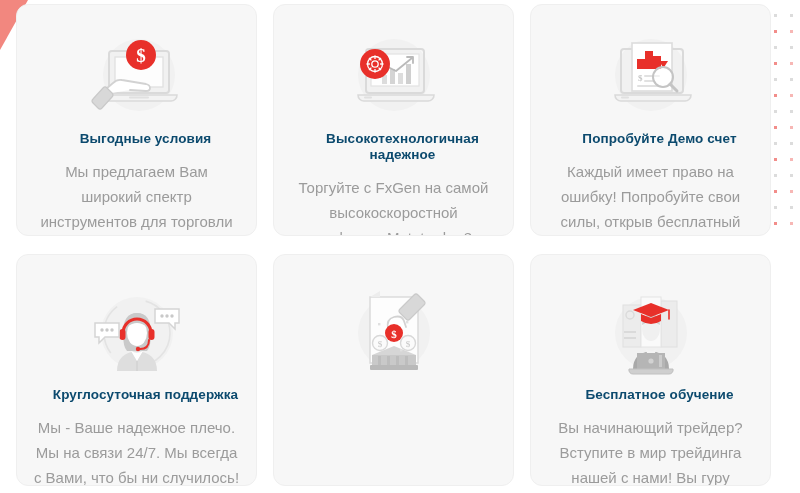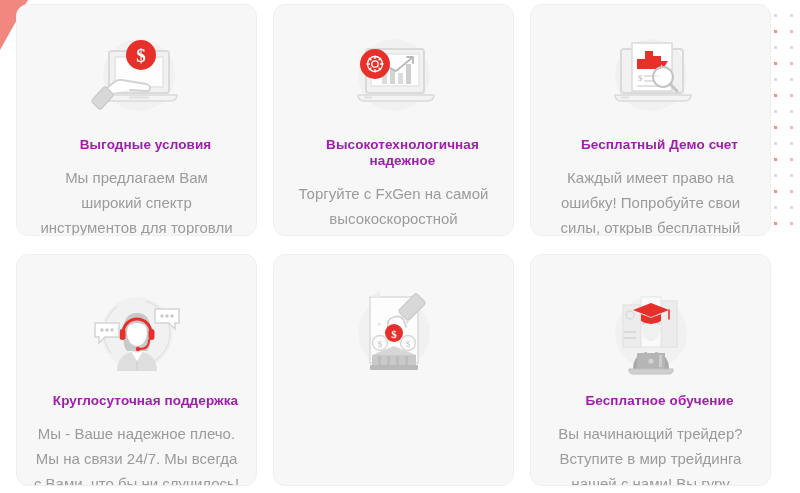--- a/index.html
+++ b/index.html
@@ -51,24 +51,24 @@
   }
 
   .card-icon{
     width:110px; height:92px;
     display:flex; align-items:center; justify-content:center;
     margin-top:10px;
   }
   .card-icon svg{ display:block; }
 
   .card-title{
-    margin-top:14px;
+    margin-top:8px;
     font-size:13.5px;
     font-weight:bold;
-    color:#a21caf;
+    color:#0c4a6e;
     text-align:center;
     letter-spacing:.1px;
     line-height:1.2;
     padding-left:18px;
   }
 
   .card-text{
     margin-top:13px;
     font-size:15px;
     line-height:1.65;
@@ -186,21 +186,21 @@
 
         <text x="41" y="48" font-family="Liberation Serif, serif" font-size="9" font-weight="bold" fill="#c6c6c6">$</text>
         <rect x="47" y="42" width="16" height="2" rx="1" fill="#e1e1e1"></rect>
         <rect x="47" y="47" width="11" height="2" rx="1" fill="#e1e1e1"></rect>
         <rect x="40" y="52" width="24" height="2" rx="1" fill="#e1e1e1"></rect>
 
         <circle cx="66" cy="44" r="10" fill="#ffffff" fill-opacity=".55" stroke="#c4c4c4" stroke-width="2"></circle>
         <line x1="73" y1="51" x2="80" y2="58" stroke="#c4c4c4" stroke-width="3" stroke-linecap="round"></line>
       </svg>
     </div>
-    <div class="card-title">Бесплатный Демо счет</div>
+    <div class="card-title">Попробуйте Демо счет</div>
     <div class="card-text">Каждый имеет право на ошибку! Попробуйте свои силы, открыв бесплатный Демо счет</div>
   </div>
 
   <div class="card">
     <div class="card-icon">
       <svg width="108" height="92" viewBox="0 0 108 92" xmlns="http://www.w3.org/2000/svg">
         <circle cx="54" cy="46" r="36" fill="#f1f1f1"></circle>
         <circle cx="54" cy="46" r="33" fill="none" stroke="#e3e3e3" stroke-width="1.6" stroke-dasharray="52 30"></circle>
 
         <path d="M34 84 q0 -18 20 -20 q20 2 20 20 z" fill="#dedede"></path>

